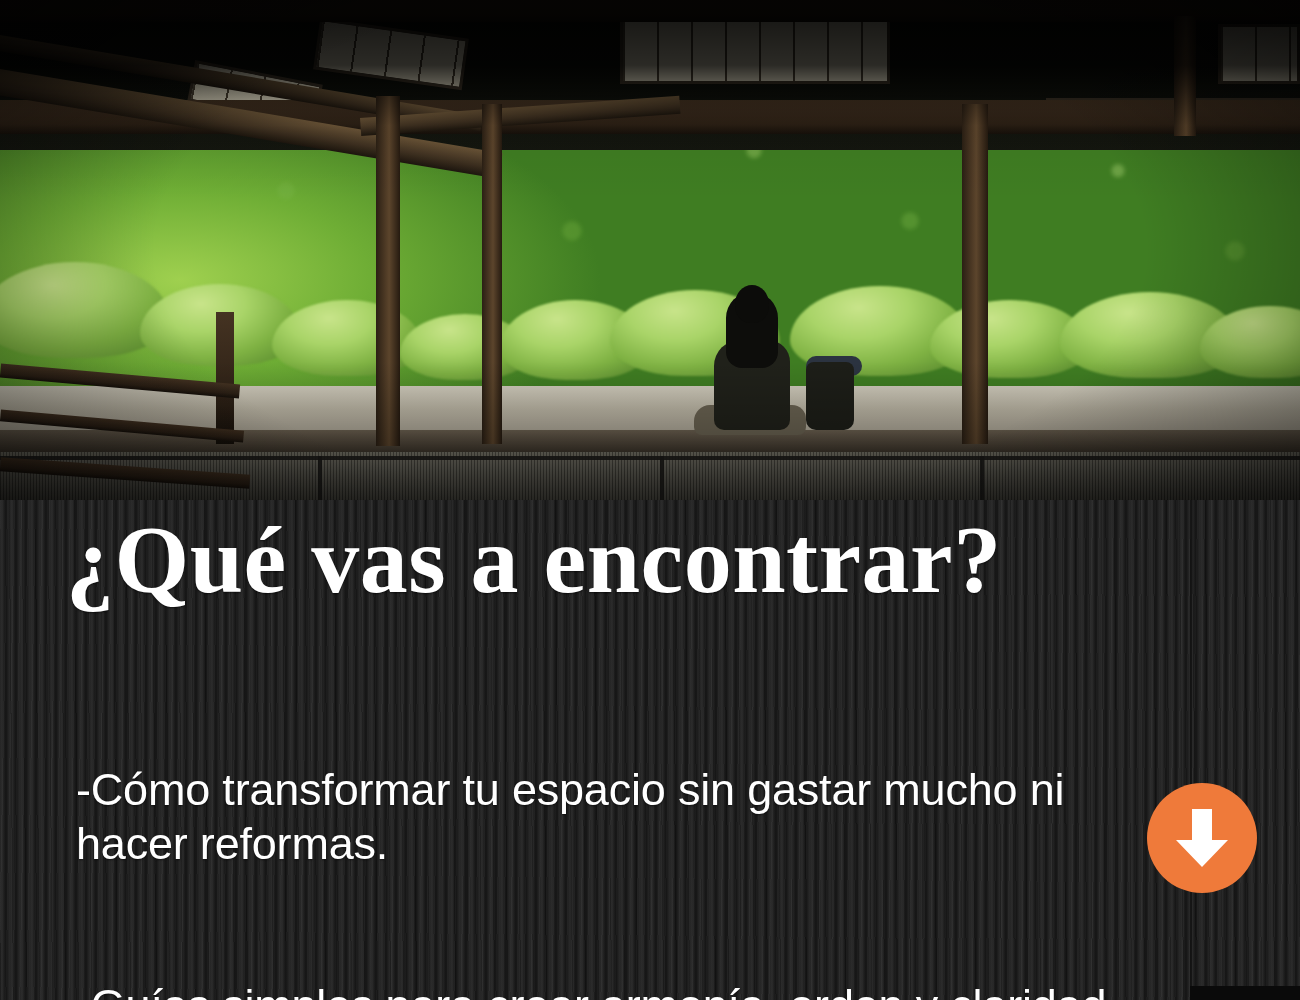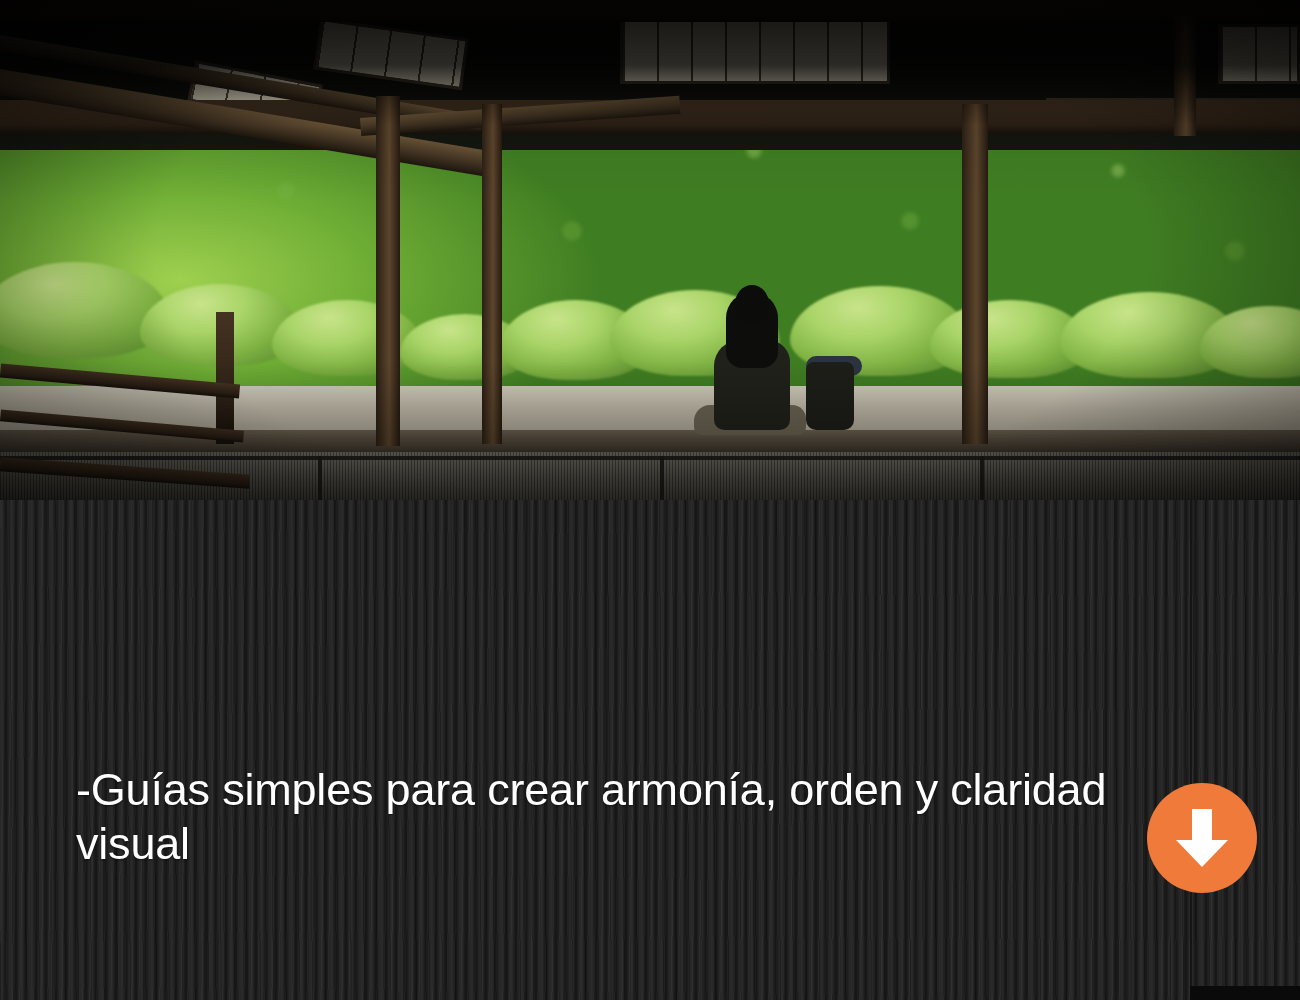--- a/index.html
+++ b/index.html
@@ -320,22 +320,24 @@
     <div class="ph-shadow"></div>
     <div class="vignette"></div>
   </div>
 
   <div class="panel">
     <div class="panel-grain"></div>
     <div class="panel-seam"></div>
     <div class="panel-bottomstrip"></div>
   </div>
 
+  <h1 class="heading">¿Qué vas a encontrar?</h1>
 
   <ul class="bullets">
+    <li>-Cómo transformar tu espacio sin gastar mucho ni hacer reformas.</li>
     <li>-Guías simples para crear armonía, orden y claridad visual</li>
     
   </ul>
 
   <div class="cta">
     <span>
       <svg width="62" height="66" viewBox="0 0 62 66" aria-hidden="true">
         <polygon points="21,4 41,4 41,35 57,35 31,62 5,35 21,35" fill="#ffffff"></polygon>
       </svg>
     </span>

